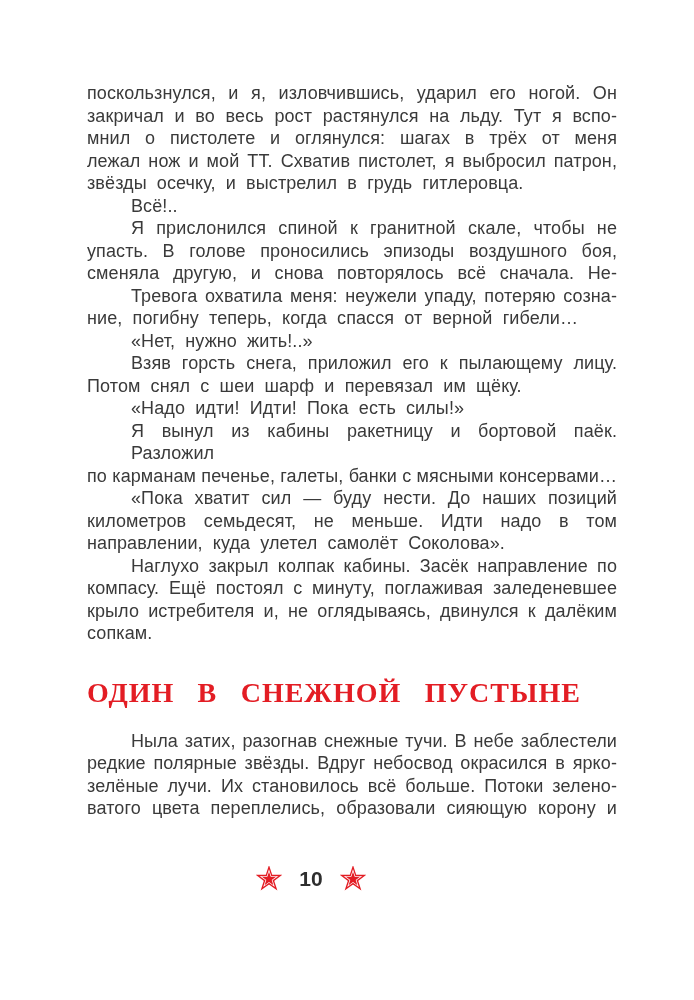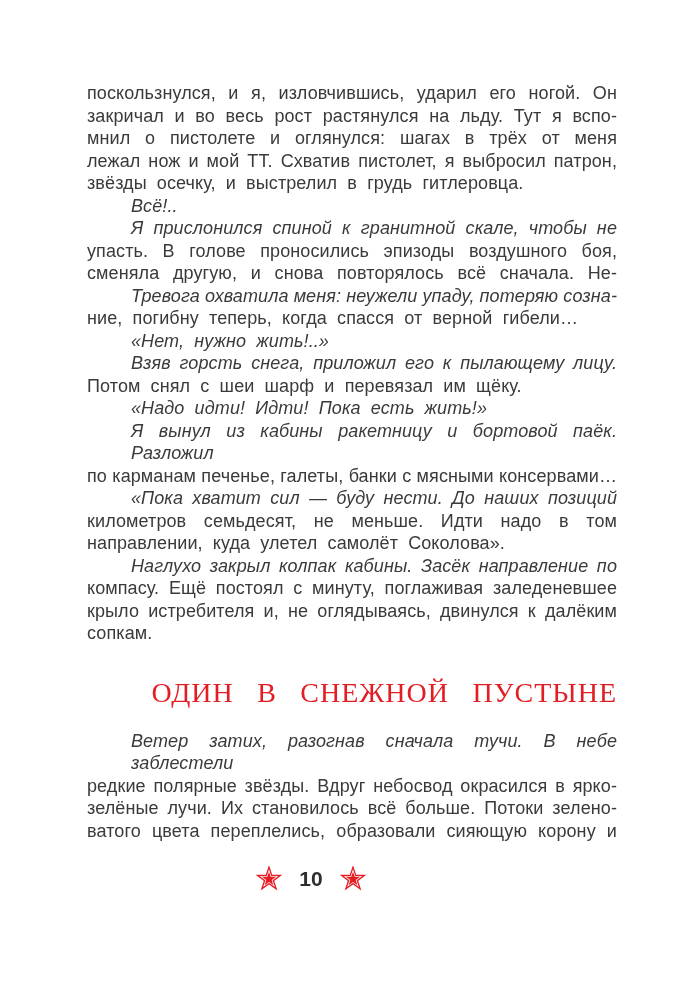--- a/index.html
+++ b/index.html
@@ -28,30 +28,29 @@
   }
   .line.j{
     text-align:justify;
     text-align-last:justify;
   }
   .line:not(.j){
     word-spacing:0.28em;
   }
   .line.in{
     padding-left:44px;
-    font-style:italic;
   }
   .chapter-heading{
     margin:33px 0 22px 0;
     font-family:"Liberation Serif","DejaVu Serif",serif;
-    font-weight:normal;
+    font-weight:bold;
     font-size:28px;
     line-height:30px;
     color:var(--accent-red);
-    text-align:right;
+    text-align:left;
     letter-spacing:1px;
     word-spacing:0.55em;
   }
   .page-footer{
     position:absolute;
     left:0;right:0;top:866px;
     display:flex;
     justify-content:center;
     align-items:flex-end;
     gap:17px;
@@ -83,36 +82,36 @@
         <div class="line">звёзды осечку, и выстрелил в грудь гитлеровца.</div>
         <div class="line in">Всё!..</div>
         <div class="line j in">Я прислонился спиной к гранитной скале, чтобы не</div>
         <div class="line j">упасть. В голове проносились эпизоды воздушного боя,</div>
         <div class="line j">сменяла другую, и снова повторялось всё сначала. Не-</div>
         <div class="line j in">Тревога охватила меня: неужели упаду, потеряю созна-</div>
         <div class="line">ние, погибну теперь, когда спасся от верной гибели…</div>
         <div class="line in">«Нет, нужно жить!..»</div>
         <div class="line j in">Взяв горсть снега, приложил его к пылающему лицу.</div>
         <div class="line">Потом снял с шеи шарф и перевязал им щёку.</div>
-        <div class="line in">«Надо идти! Идти! Пока есть жить!»</div>
+        <div class="line in">«Надо идти! Идти! Пока есть силы!»</div>
         <div class="line j in">Я вынул из кабины ракетницу и бортовой паёк. Разложил</div>
         <div class="line j">по карманам печенье, галеты, банки с мясными консервами…</div>
         <div class="line j in">«Пока хватит сил — буду нести. До наших позиций</div>
         <div class="line j">километров семьдесят, не меньше. Идти надо в том</div>
         <div class="line">направлении, куда улетел самолёт Соколова».</div>
         <div class="line j in">Наглухо закрыл колпак кабины. Засёк направление по</div>
         <div class="line j">компасу. Ещё постоял с минуту, поглаживая заледеневшее</div>
         <div class="line j">крыло истребителя и, не оглядываясь, двинулся к далёким</div>
         <div class="line">сопкам.</div>
       </section>
 
     <h1 class="chapter-heading">ОДИН В СНЕЖНОЙ ПУСТЫНЕ</h1>
 
     <section>
-        <div class="line j in">Ветер затих, разогнав сначала тучи. В небе заблестели</div>
+        <div class="line j in">Ныла затих, разогнав снежные тучи. В небе заблестели</div>
         <div class="line j">редкие полярные звёзды. Вдруг небосвод окрасился в ярко-</div>
         <div class="line j">зелёные лучи. Их становилось всё больше. Потоки зелено-</div>
         <div class="line j">ватого цвета переплелись, образовали сияющую корону и</div>
       </section>
   </main>
 
   <footer class="page-footer">
     <span class="star">
       <svg viewBox="0 0 24 24" xmlns="http://www.w3.org/2000/svg">
         <polygon points="12,1.1 14.6,9.0 22.9,9.1 16.2,14.0 18.8,21.9 12,17.0 5.2,21.9 7.8,14.0 1.1,9.1 9.4,9.0" fill="none" stroke="currentColor" stroke-width="1.3" stroke-linejoin="miter"></polygon>

